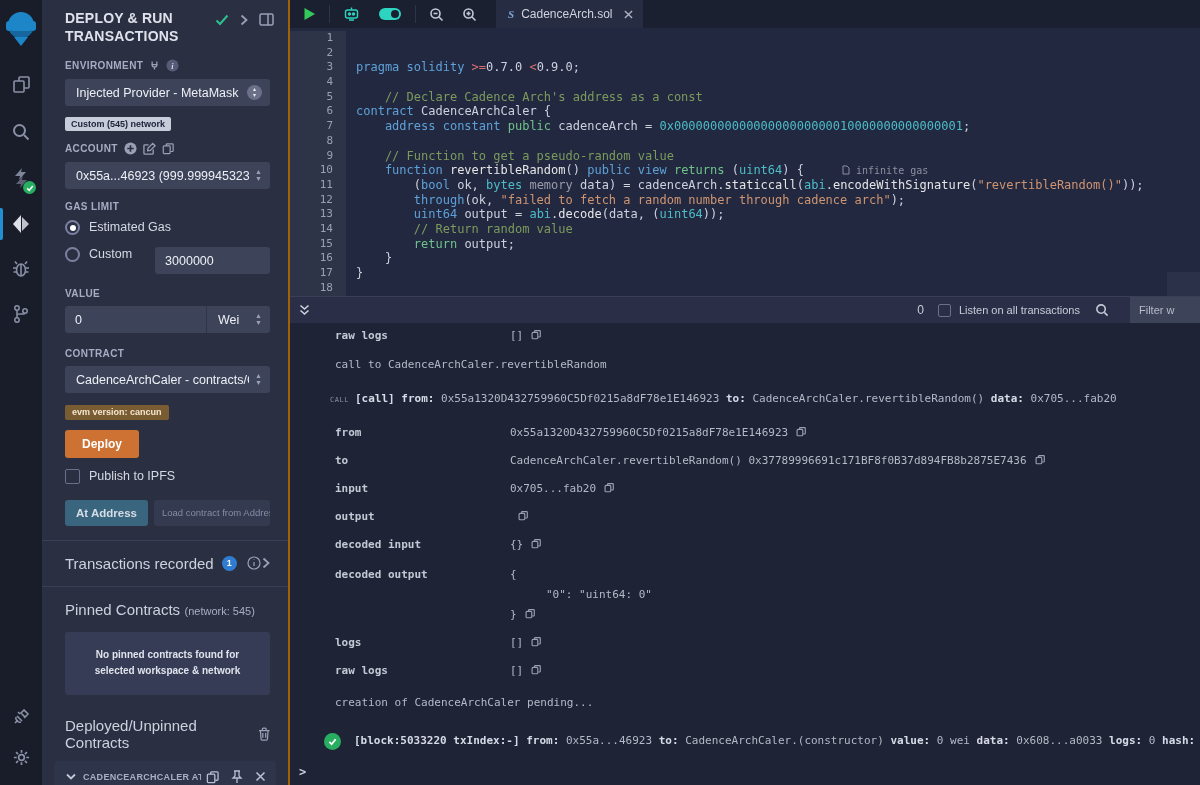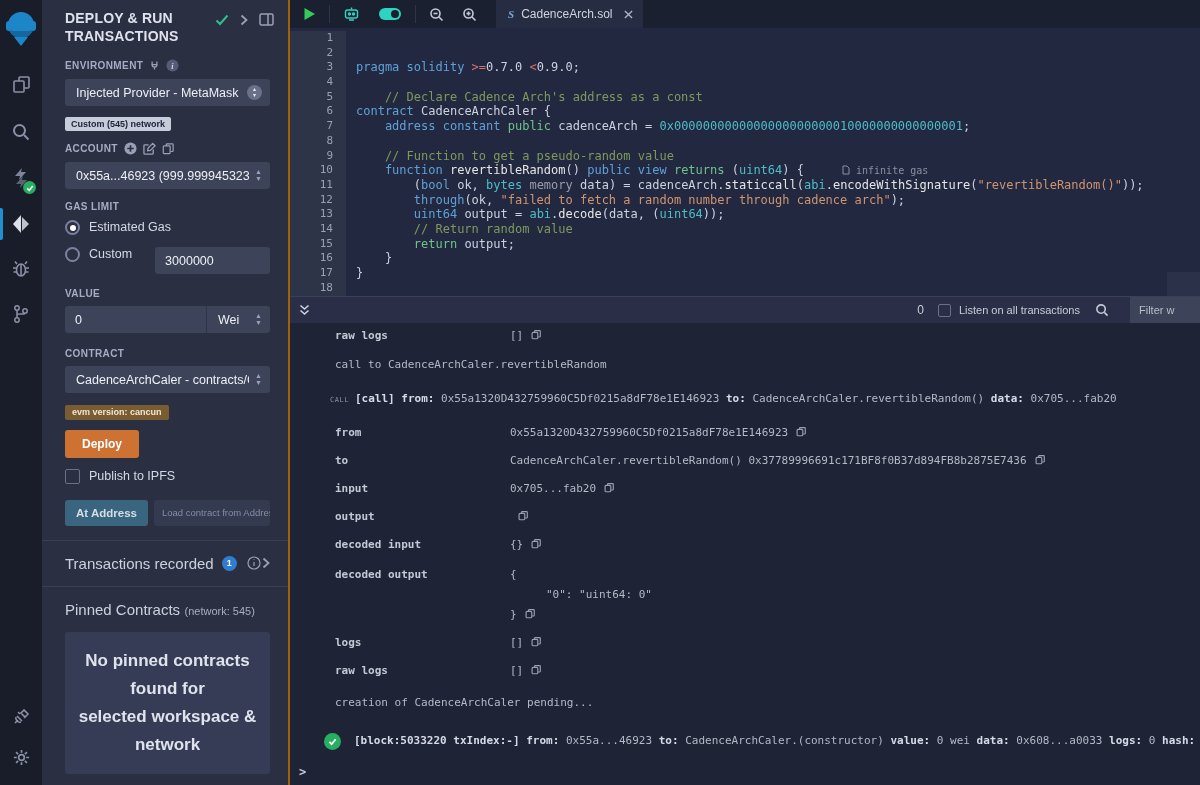--- a/index.html
+++ b/index.html
@@ -51,21 +51,21 @@
   .chk { width:15px; height:15px; border:1.5px solid #6a7088; border-radius:2px; background:transparent; flex:none; cursor:pointer; }
   .btn-ataddr { background:rgba(63,116,143,.78); color:#d7dde6; font-size:11.5px; font-weight:bold;
     border:none; border-radius:3px; width:83px; height:26px; cursor:pointer; }
   .inp-addr { background:#343a4f; border-radius:3px; height:26px; flex:1; margin-left:6px;
     color:#878da2; font-size:9.5px; display:flex; align-items:center; padding:0 8px; white-space:nowrap; overflow:hidden; }
   .divider { height:1px; background:#3a3f55; margin:14px 0; }
   .sect-title { font-size:15px; color:#ccd1de; }
   .count-badge { display:inline-flex; width:15px; height:15px; background:#2e7dd1; color:#fff;
     border-radius:50%; font-size:9px; font-weight:bold; align-items:center; justify-content:center; }
   .empty-box { background:#363c55; border-radius:3px; padding:15px 10px; text-align:center;
-    font-size:17px; font-weight:bold; color:#dfe3ec; line-height:1.65; }
+    font-size:10px; font-weight:bold; color:#dfe3ec; line-height:1.65; }
   .dep-card { background:#2e3449; border-radius:4px; margin:10px 12px 0 12px; padding:9px 10px 10px 12px; }
   .dep-head { display:flex; align-items:center; color:#a9afc4; }
   .dep-title { font-size:9px; font-weight:bold; letter-spacing:.3px; margin-left:7px; white-space:nowrap;
     overflow:hidden; width:118px; }
   .dep-icons { display:flex; gap:12px; margin-left:auto; color:#b9bfd2; align-items:center; }
 
   
   #tabbar { position:absolute; left:0; top:0; width:910px; height:28px; background:#1b2030; display:flex; align-items:center; }
   .tb-btn { display:flex; align-items:center; justify-content:center; height:28px; padding:0 9px; cursor:pointer; }
   .tb-sep { width:1px; height:18px; background:#2e3449; margin:0 4px; }

